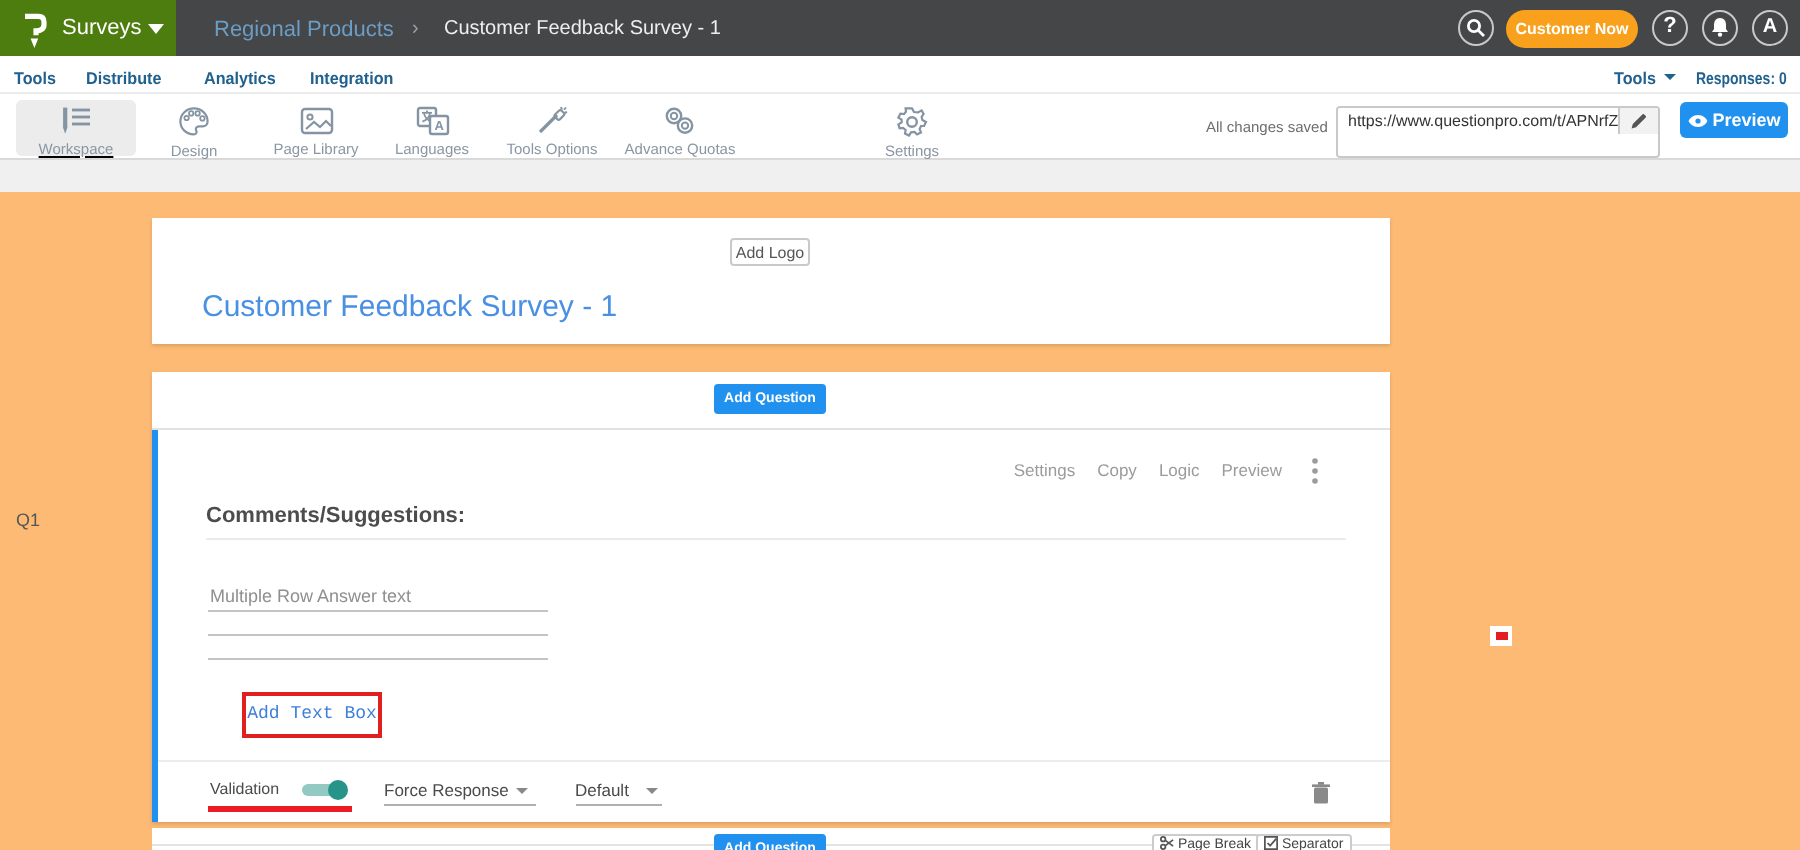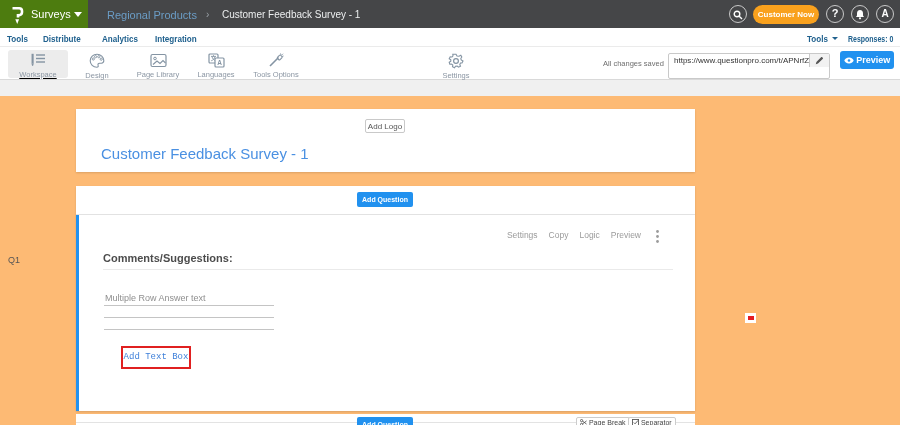--- a/index.html
+++ b/index.html
@@ -175,20 +175,29 @@
     <div class="tbi" style="left:244px">
       <svg width="16" height="15" viewBox="0 0 16 15">
           <line x1="10.5" y1="4.5" x2="2" y2="13" stroke="#8494a3" stroke-width="1.6"></line>
           <rect x="10" y="2.2" width="3.4" height="4.5" rx="1" transform="rotate(45 11.7 4.5)" fill="none" stroke="#8494a3" stroke-width="1.1"></rect>
           <line x1="12.5" y1="0.5" x2="13" y2="1.8" stroke="#8494a3"></line>
           <line x1="15.5" y1="3" x2="14.2" y2="3.5" stroke="#8494a3"></line>
           <line x1="15" y1="0.8" x2="14" y2="1.8" stroke="#8494a3"></line>
         </svg>
       <div class="lab">Tools Options</div>
     </div>
+    <div class="tbi" style="left:308px">
+      <svg width="16" height="15" viewBox="0 0 16 15">
+          <circle cx="5" cy="5" r="3.6" fill="none" stroke="#8494a3" stroke-width="1.2"></circle>
+          <circle cx="5" cy="5" r="1.6" fill="none" stroke="#8494a3" stroke-width="1"></circle>
+          <circle cx="10.5" cy="9.8" r="3.6" fill="none" stroke="#8494a3" stroke-width="1.2"></circle>
+          <circle cx="10.5" cy="9.8" r="1.6" fill="none" stroke="#8494a3" stroke-width="1"></circle>
+        </svg>
+      <div class="lab">Advance Quotas</div>
+    </div>
     <div class="tbi" style="left:424px">
       <svg width="16" height="16" viewBox="0 0 16 16">
           <circle cx="8" cy="8" r="2.4" fill="none" stroke="#8494a3" stroke-width="1.2"></circle>
           <path d="M8 1.2 L9 3 L11 3.2 L12.8 2.2 L13.8 4 L12.8 5.5 L13.2 7 L15 8 L14 10 L12.5 10 L11.8 11.5 L12.5 13.2 L10.5 14.2 L9.2 13 L7.5 13.2 L6.5 14.8 L4.5 13.8 L4.8 12 L3.5 11 L1.8 11.2 L1.2 9.2 L2.8 8.2 L2.8 6.8 L1.2 5.8 L2.2 3.8 L4 4 L5 2.8 L4.8 1.2 Z" fill="none" stroke="#8494a3" stroke-width="1.1"></path>
         </svg>
       <div class="lab">Settings</div>
     </div>
     <div id="savebox">All changes saved</div>
     <div id="urlbox">https://www.questionpro.com/t/APNrfZ
       <div id="pencilbox"><svg width="9" height="9" viewBox="0 0 9 9" style="margin-top:2px">
@@ -218,20 +227,34 @@
               <circle cx="1.5" cy="6.5" r="1.4" fill="#9b9b9b"></circle>
               <circle cx="1.5" cy="11.5" r="1.4" fill="#9b9b9b"></circle>
             </svg></div>
         <div id="qtitle">Comments/Suggestions:</div>
         <div id="qtitle-line"></div>
         <div id="mrow-ph">Multiple Row Answer text</div>
         <div class="ansline" style="top:90px"></div>
         <div class="ansline" style="top:102px"></div>
         <div class="ansline" style="top:114px"></div>
         <div id="redbox">Add Text Box</div>
+        <div id="qfooter">
+          <div id="vlabel">Validation</div>
+          <div id="toggle">
+              <div id="knob"></div>
+            </div>
+          <div id="redline"></div>
+          <div class="dd" id="dd1">Force Response<span class="ddcaret"></span></div>
+          <div class="dd" id="dd2">Default<span class="ddcaret"></span></div>
+          <div id="trash"><svg width="9" height="11" viewBox="0 0 9 11">
+                <rect x="1" y="2.8" width="7" height="8" rx="0.8" fill="#8a8a8a"></rect>
+                <rect x="0" y="1.2" width="9" height="1.3" fill="#8a8a8a"></rect>
+                <rect x="3" y="0" width="3" height="1.4" fill="#8a8a8a"></rect>
+              </svg></div>
+        </div>
       </div>
     </div>
     <div id="q1label">Q1</div>
 
     <div class="card" id="card3">
       <div id="c3line"></div>
       <div class="addq" id="addq2">Add Question</div>
       <div class="minibtn" id="pbreak"><svg width="7" height="7" viewBox="0 0 8 8" style="vertical-align:-1px">
             <circle cx="1.8" cy="1.8" r="1.3" fill="none" stroke="#555"></circle>
             <circle cx="1.8" cy="6.2" r="1.3" fill="none" stroke="#555"></circle>

